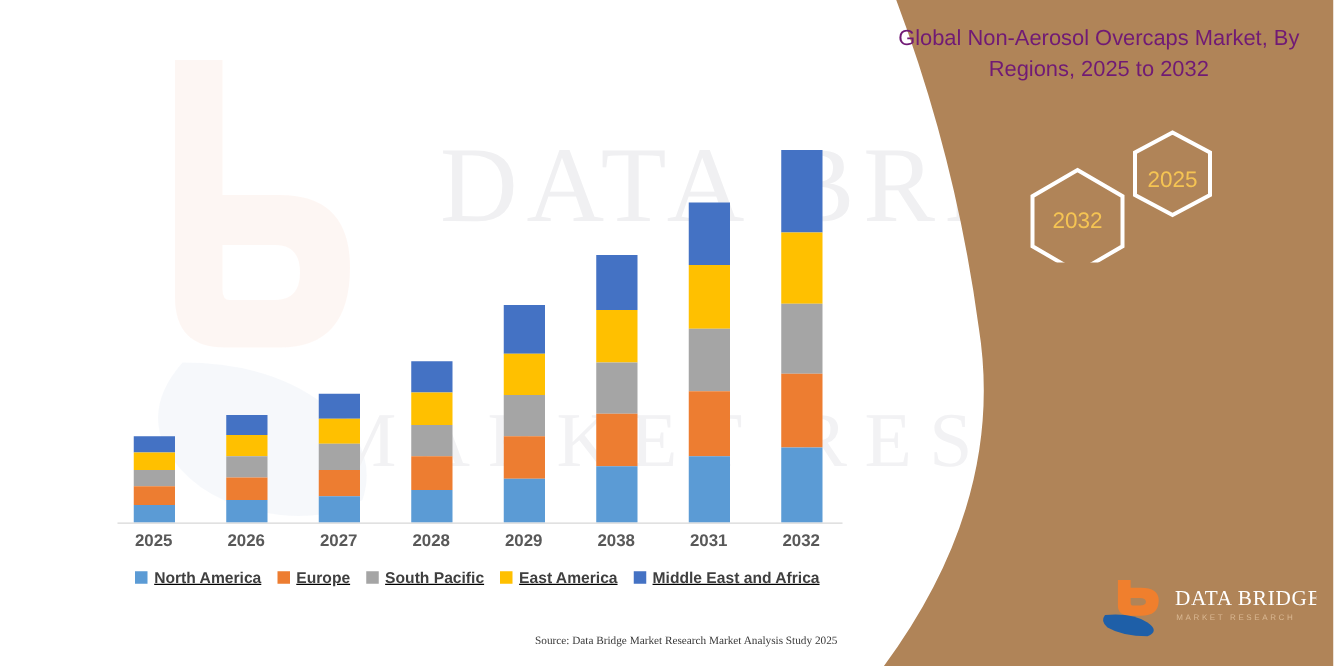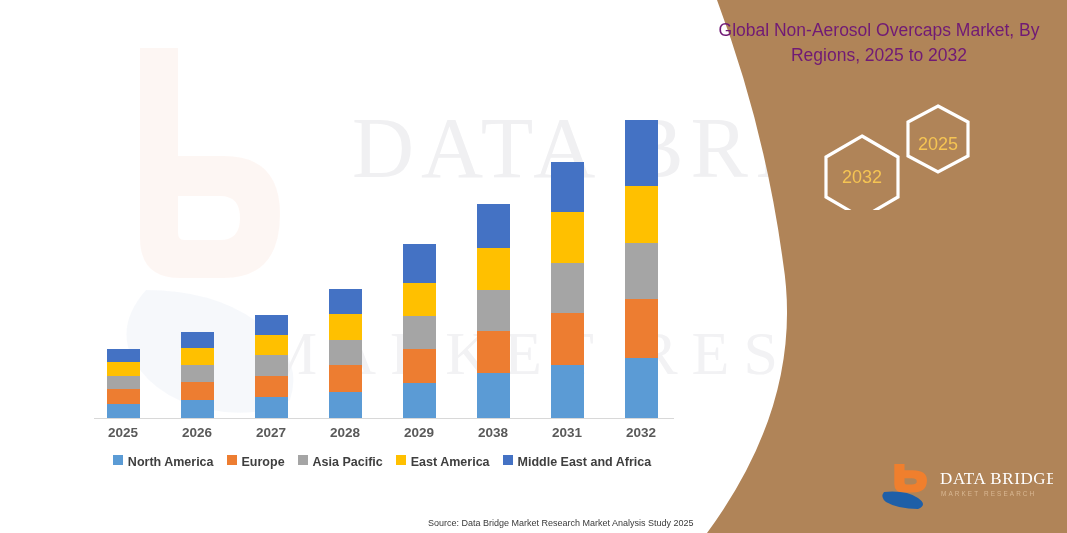--- a/index.html
+++ b/index.html
@@ -189,22 +189,24 @@
     top: 455px;
     width: 592px;
     display: flex;
     justify-content: center;
     align-items: center;
     gap: 13px;
     flex-wrap: nowrap;
   }
   .legend-item {
     display: flex;
+    align-items: center;
     gap: 5px;
     white-space: nowrap;
+    text-decoration: underline;
   }
   .legend-swatch {
     width: 10px;
     height: 10px;
     flex: 0 0 auto;
   }
   .legend-label {
     font-size: 12.5px;
     font-weight: bold;
     color: #3f3f3f;
@@ -217,24 +219,24 @@
     left: 86px;
     top: 507px;
     font-size: 9px;
     color: #3a3a3a;
     font-family: "Liberation Serif", serif;
     white-space: nowrap;
   }
   .footer-right {
     position: absolute;
     left: 428px;
-    top: 518px;
+    top: 507px;
     font-size: 9px;
     color: #3a3a3a;
-    font-family: Liberation Sans, sans-serif;
+    font-family: Liberation Serif, serif;
     white-space: nowrap;
   }
 </style>
 </head>
 <body>
 
 <div id="page">
 
   <div class="pink-wm">
     <svg width="330" height="390" viewBox="0 0 330 390" xmlns="http://www.w3.org/2000/svg">
@@ -341,21 +343,21 @@
       <div class="legend-item">
         <span class="legend-swatch" style="background: rgb(91, 155, 213);"></span>
         <span class="legend-label">North America</span>
       </div>
       <div class="legend-item">
         <span class="legend-swatch" style="background: rgb(237, 125, 49);"></span>
         <span class="legend-label">Europe</span>
       </div>
       <div class="legend-item">
         <span class="legend-swatch" style="background: rgb(165, 165, 165);"></span>
-        <span class="legend-label">Asia Pacific</span>
+        <span class="legend-label">South Pacific</span>
       </div>
       <div class="legend-item">
         <span class="legend-swatch" style="background: rgb(255, 192, 0);"></span>
         <span class="legend-label">East America</span>
       </div>
       <div class="legend-item">
         <span class="legend-swatch" style="background: rgb(68, 114, 196);"></span>
         <span class="legend-label">Middle East and Africa</span>
       </div>
     </div>

